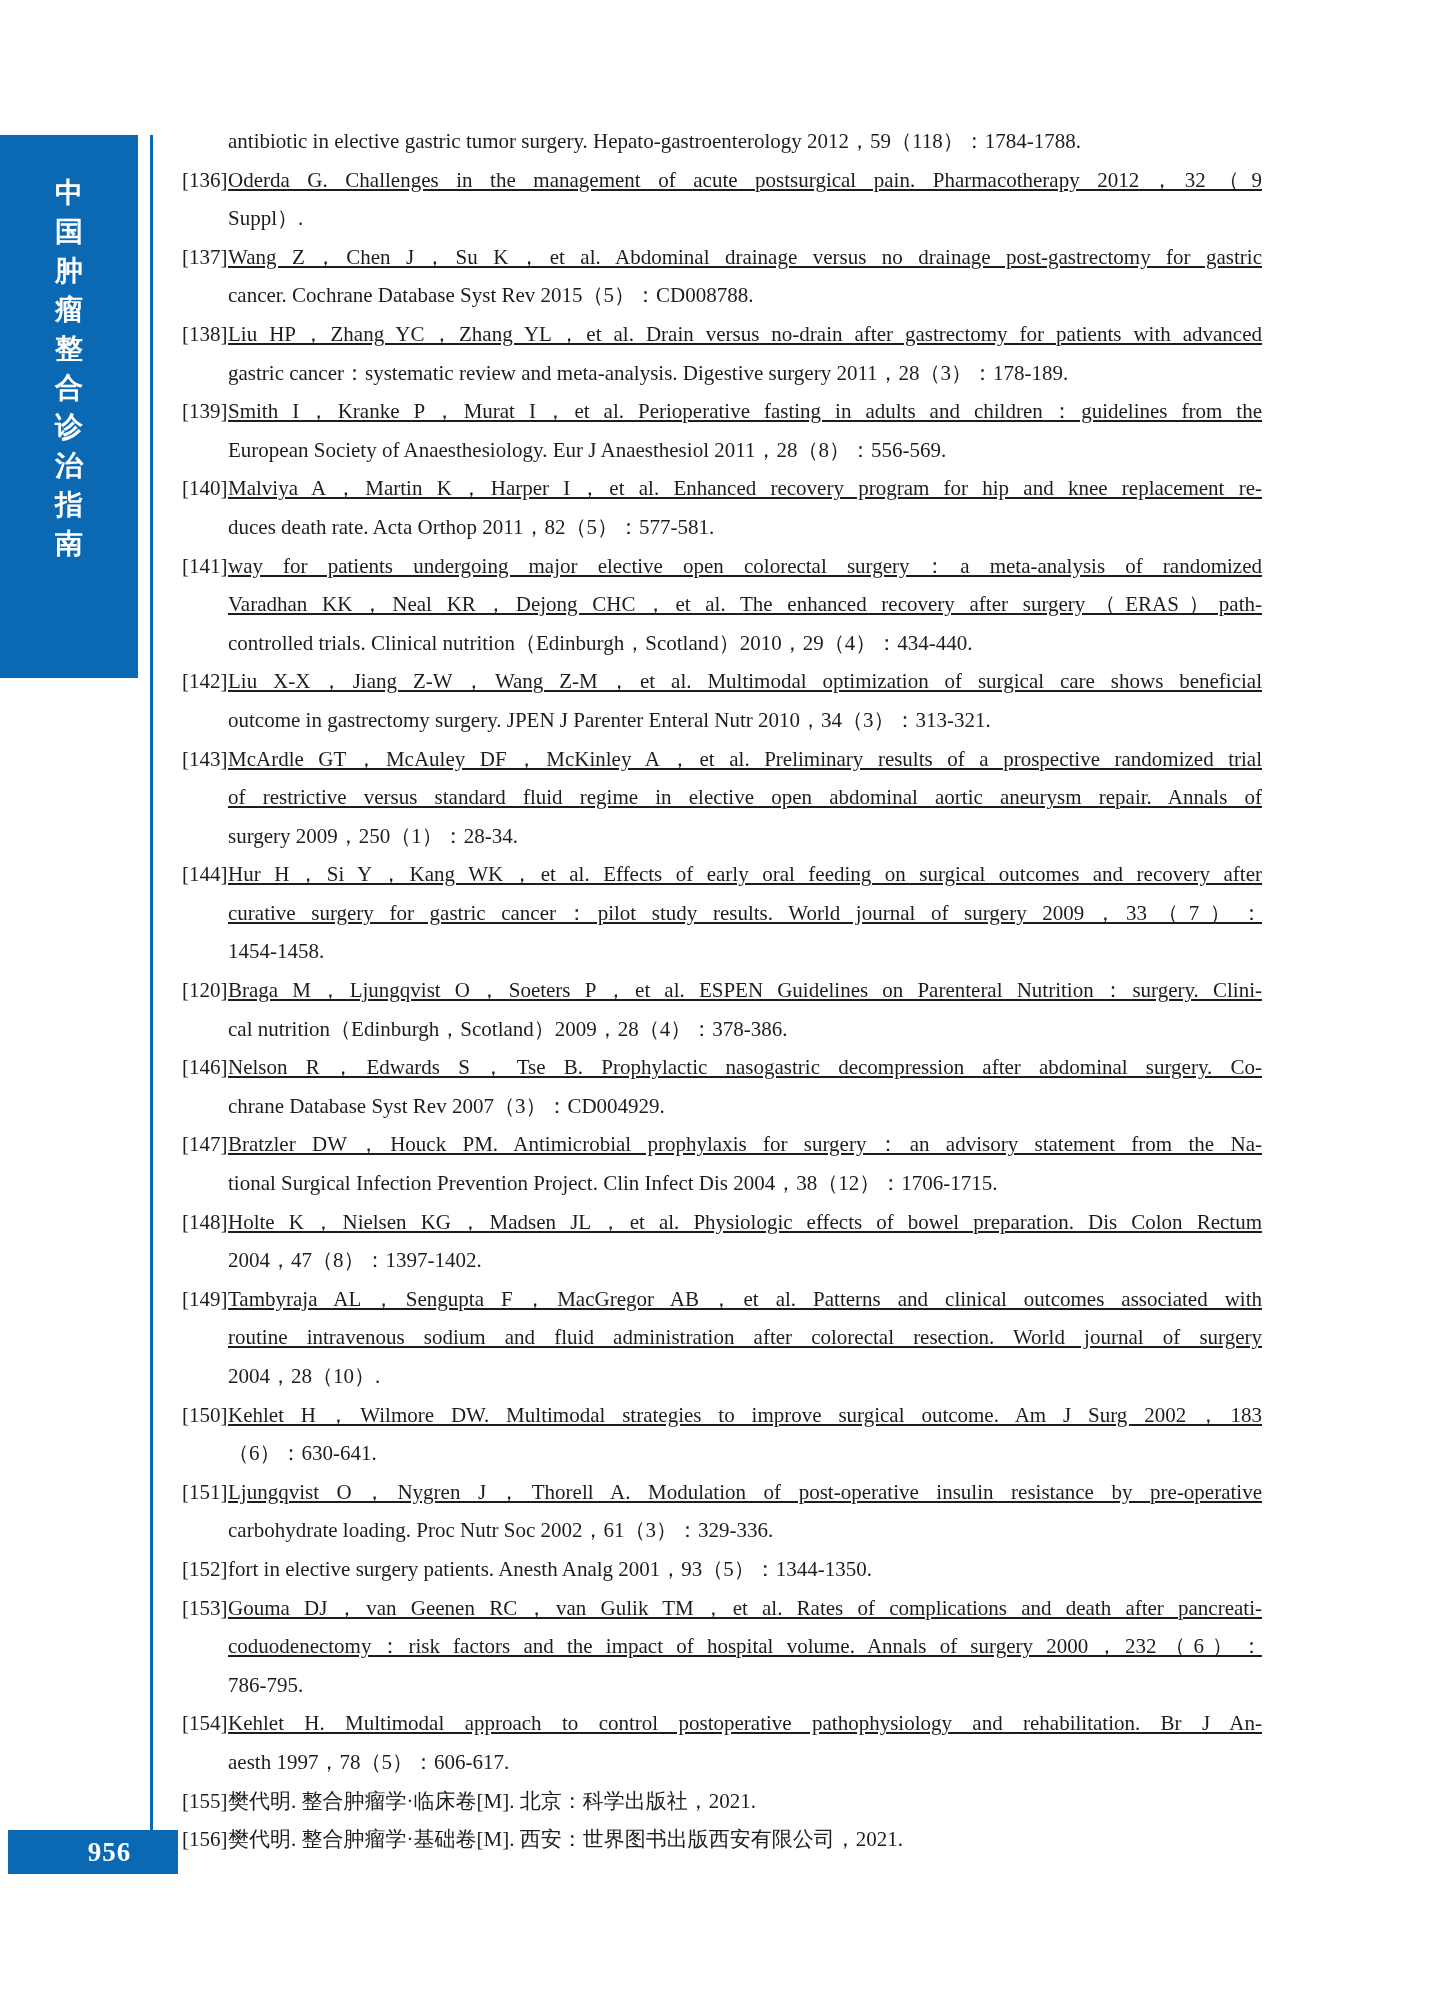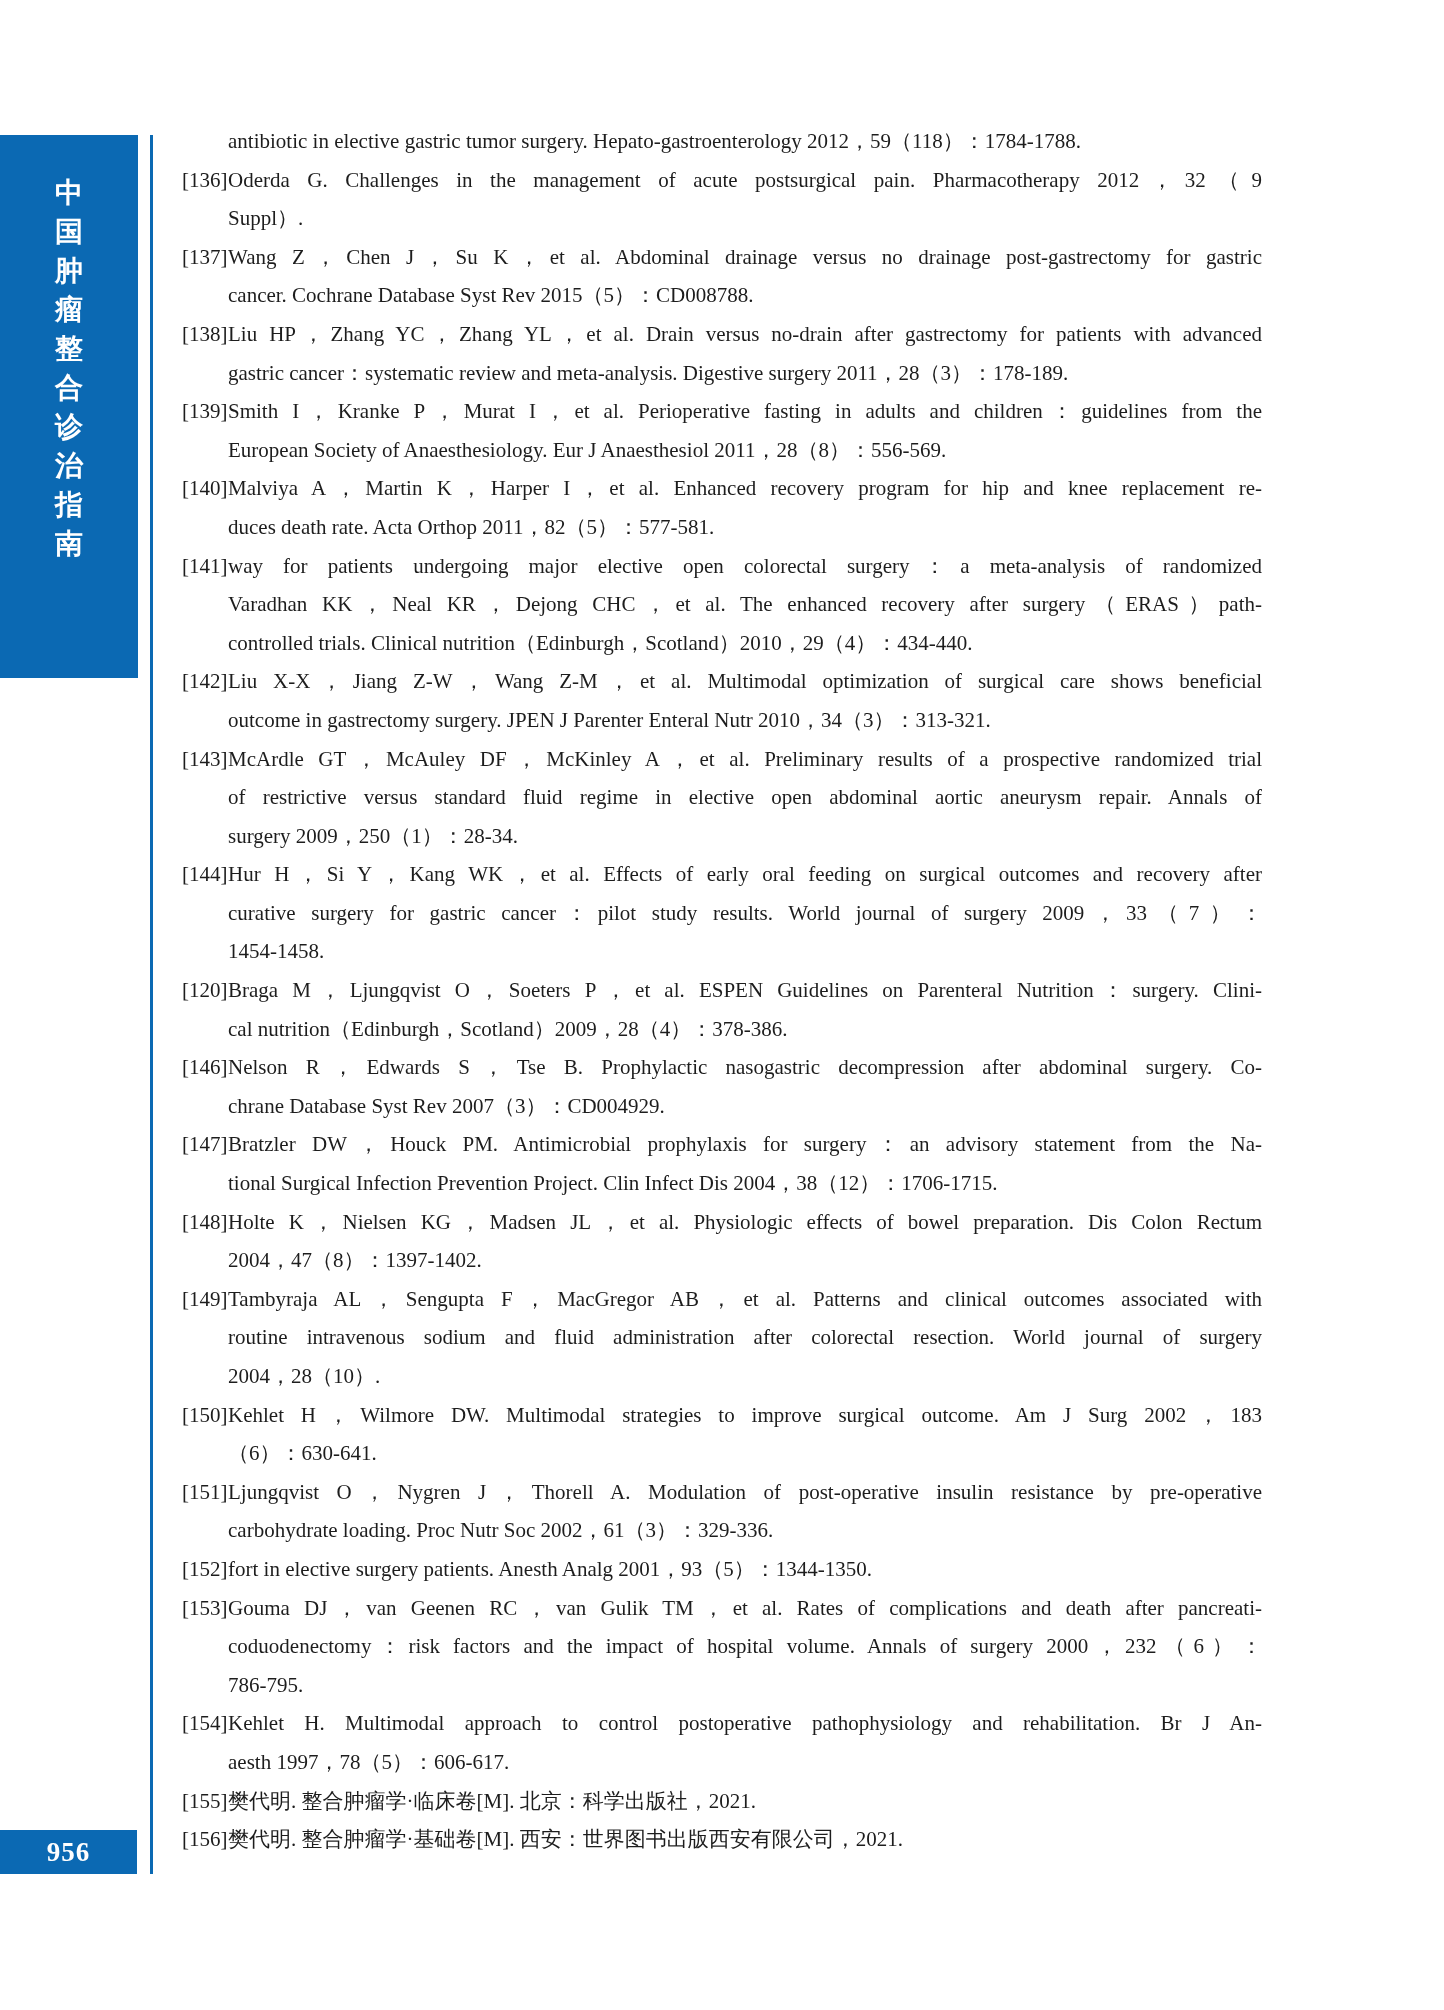--- a/index.html
+++ b/index.html
@@ -21,34 +21,34 @@
     color:#ffffff; font-weight:700; font-size:28px; line-height:1;
     font-family:"Liberation Sans","DejaVu Sans",sans-serif;
   }
   
   .divider {
     position:absolute; left:150px; top:135px; width:3px; height:1739px;
     background:var(--accent);
   }
   
   .page-number-badge {
-    position:absolute; left:0; top:1830px; width:137px; height:44px;
+    position:absolute; left:8px; top:1830px; width:137px; height:44px;
     background:var(--accent); color:#ffffff;
     display:flex; align-items:center; justify-content:center;
-    font-size:27px; font-weight:700; letter-spacing:1px;
+    font-size:27px; font-weight:700; letter-spacing:1px;padding-left:33px;
   }
   
   .references {
     position:absolute; left:182px; top:122px; width:1080px;
     font-size:21px; line-height:38.6px; color:var(--ink);
   }
   .ref-item { position:relative; padding-left:46px; }
   .ref-label { position:absolute; left:0; top:0; white-space:nowrap; }
   .ref-line { min-height:38.6px; }
-  .ref-line.just { text-align:justify; text-align-last:justify; -moz-text-align-last:justify; }
+  .ref-line.just { text-align:justify; text-align-last:justify;text-decoration:underline; -moz-text-align-last:justify; }
   .ref-line.last { text-align:left; text-align-last:left; }
 </style>
 </head>
 <body>
 
 <div class="page">
 
   <div class="sidebar-banner">
     <div class="sidebar-title">
         <div class="side-char">中</div>

